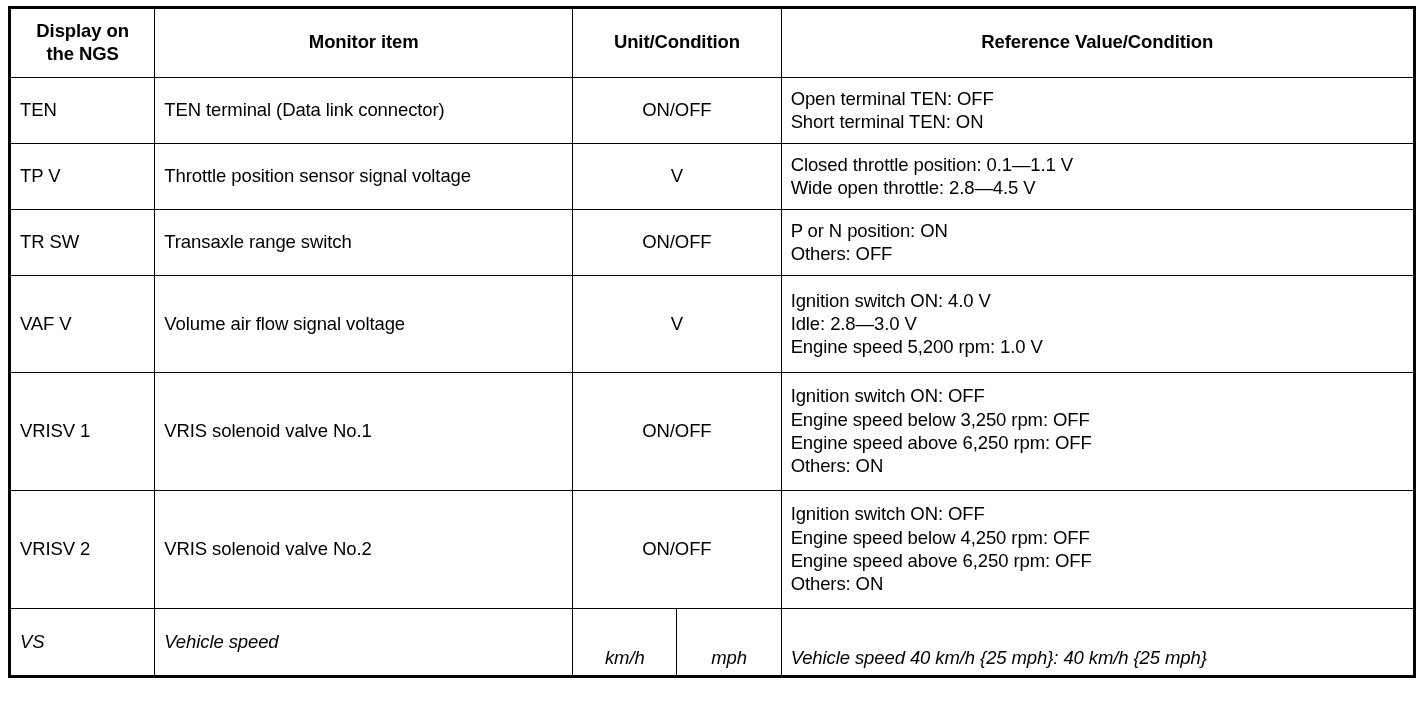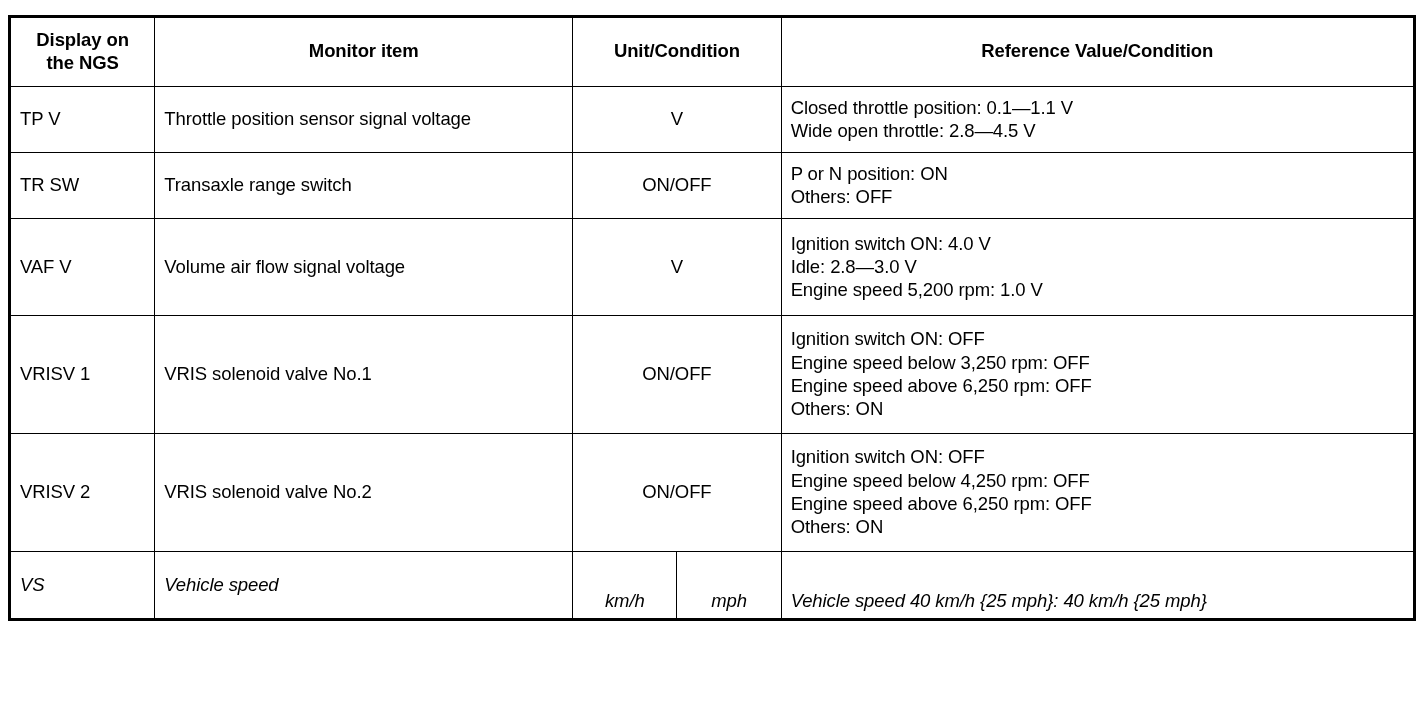--- a/index.html
+++ b/index.html
@@ -19,21 +19,21 @@
     position: relative;
     width: 1424px;
     height: 720px;
     background: #ffffff;
     box-sizing: border-box;
   }
 
   .spec-table {
     position: absolute;
     left: 8px;
-    top: 15px;
+    top: 6px;
     width: 1408px;
     border-collapse: collapse;
     table-layout: fixed;
     background: #ffffff;
   }
 
   .spec-table td,
   .spec-table th {
     border: 1.5px solid #000000;
     padding: 0;
@@ -106,20 +106,35 @@
         <th colspan="2">
           <div class="cell-pad t-center">Unit/Condition</div>
         </th>
         <th>
           <div class="cell-pad t-center">Reference Value/Condition</div>
         </th>
       </tr>
     </thead>
 
     <tbody>
+      <tr class="r-2line">
+        <td>
+          <div class="cell-pad t-left">TEN</div>
+        </td>
+        <td>
+          <div class="cell-pad t-left">TEN terminal (Data link connector)</div>
+        </td>
+        <td colspan="2">
+          <div class="cell-pad t-center">ON/OFF</div>
+        </td>
+        <td>
+          <div class="cell-pad t-left">Open terminal TEN: OFF
+Short terminal TEN: ON</div>
+        </td>
+      </tr>
 
       <tr class="r-2line">
         <td>
           <div class="cell-pad t-left">TP V</div>
         </td>
         <td>
           <div class="cell-pad t-left">Throttle position sensor signal voltage</div>
         </td>
         <td colspan="2">
           <div class="cell-pad t-center">V</div>

